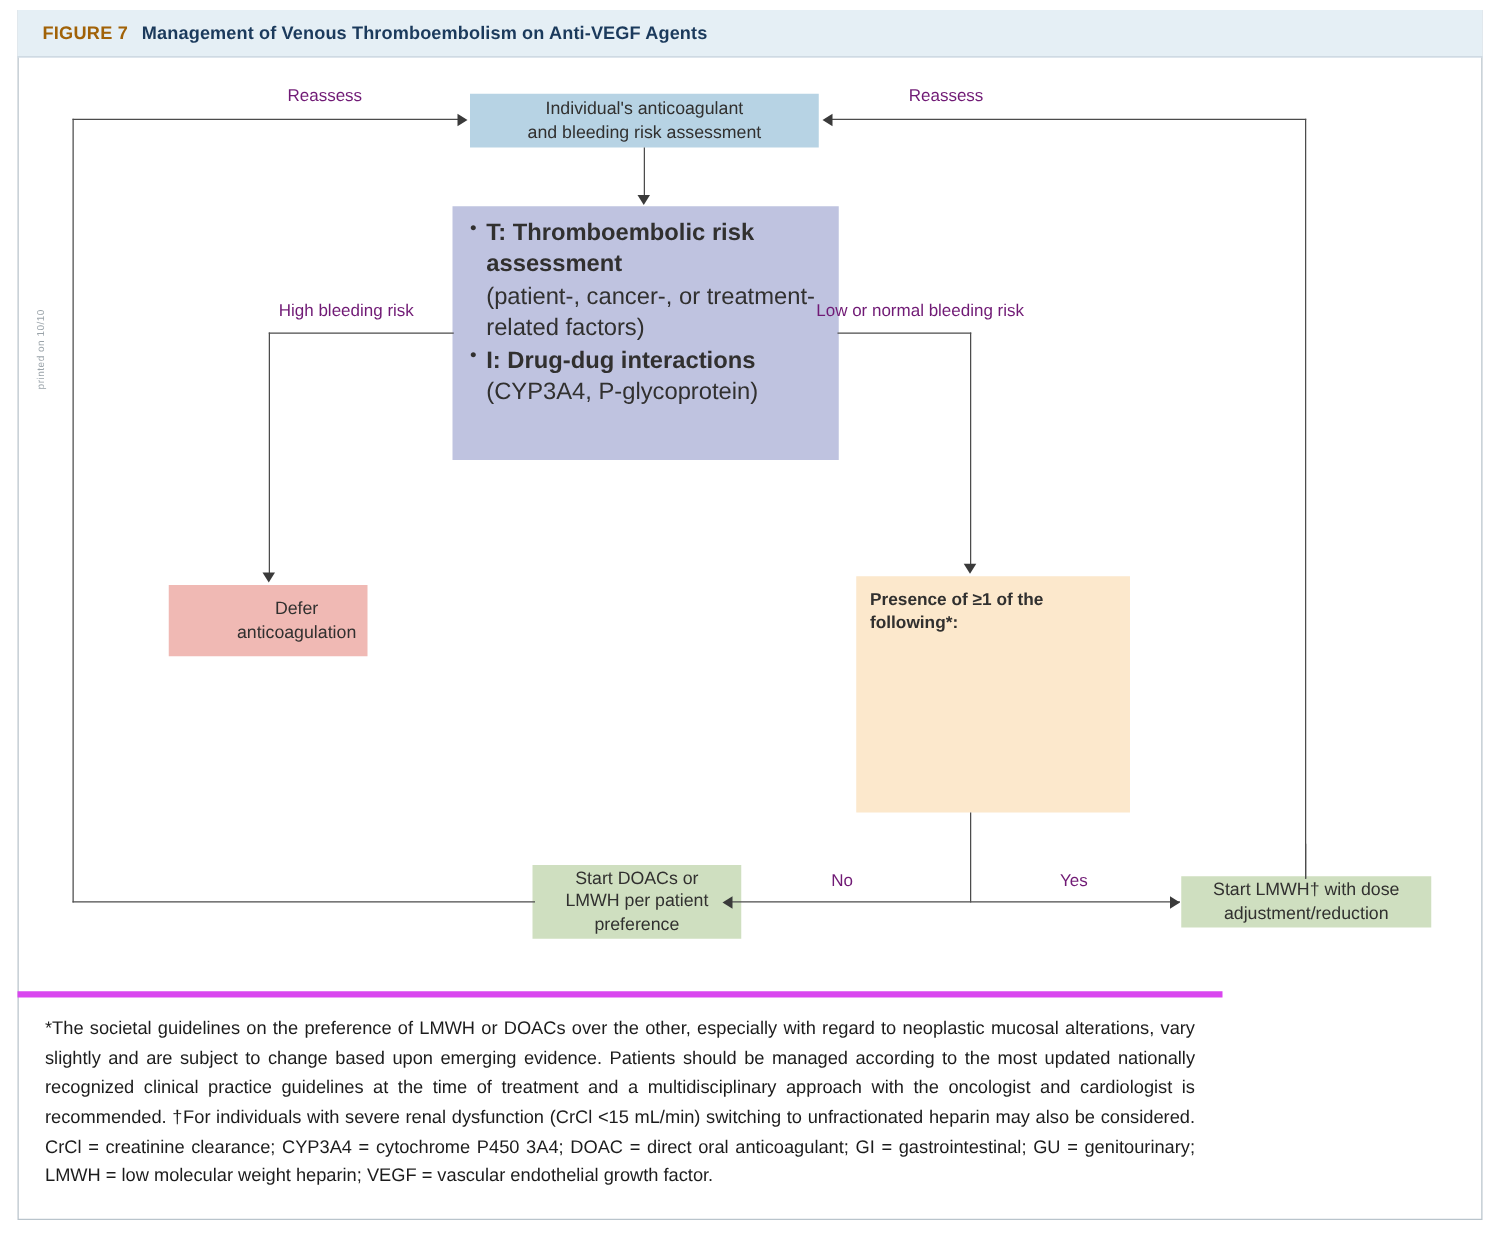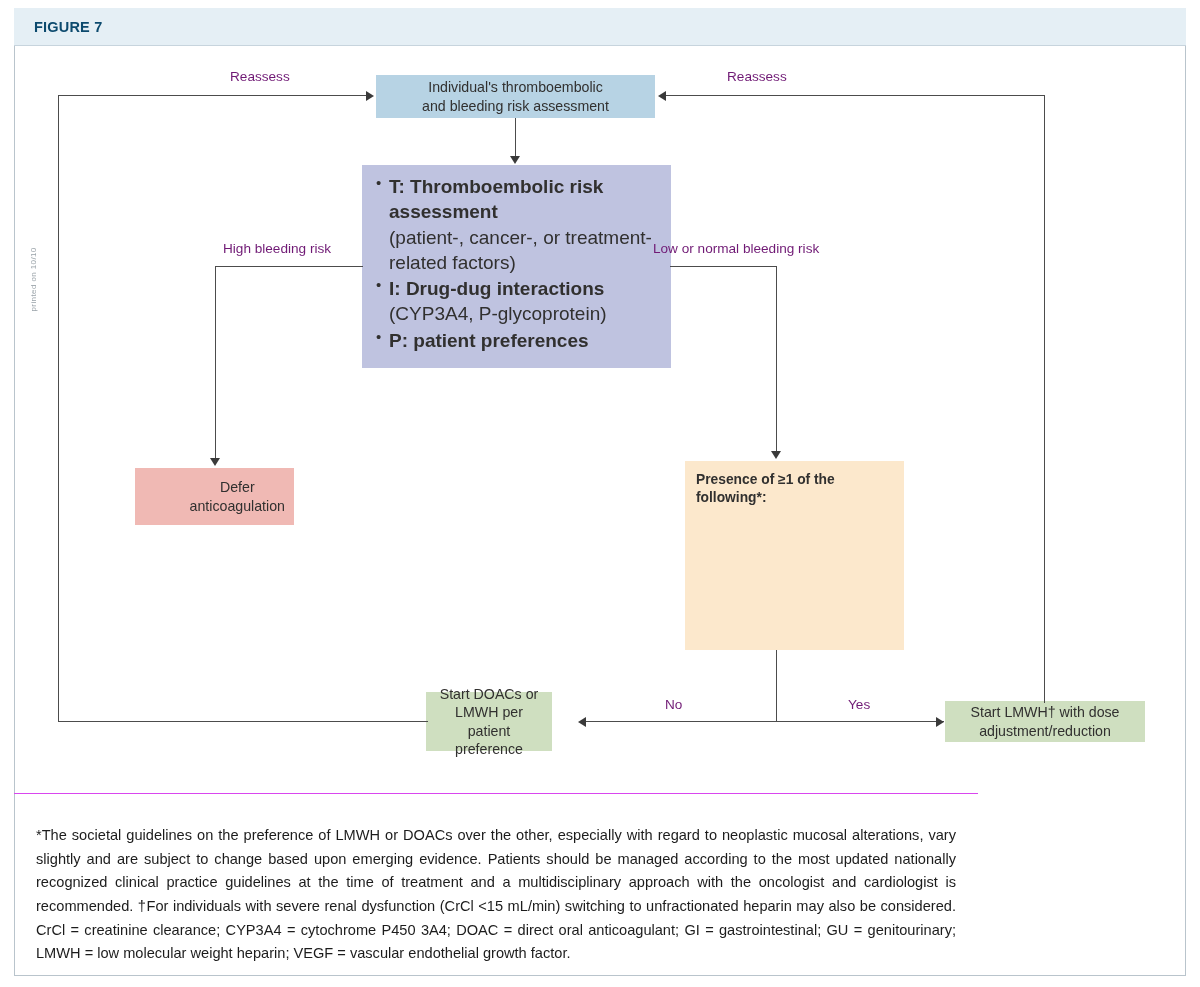--- a/index.html
+++ b/index.html
@@ -30,21 +30,21 @@
     position: absolute;
     left: 14px; top: 8px;
     width: 1172px; height: 38px;
     background: #e5eff5;
     border-bottom: 1px solid #c7d4dd;
     display: flex;
     align-items: center;
     padding-left: 20px;
   }
   .fig-label {
-    color: #0c4a6e;
+    color: #a16207;
     font-weight: bold;
     font-size: 14.5px;
     letter-spacing: 0.2px;
     margin-right: 11px;
   }
   .fig-title {
     color: #1b3a5c;
     font-weight: bold;
     font-size: 14.5px;
     letter-spacing: 0.1px;
@@ -159,85 +159,83 @@
     font-size: 13.6px;
     color: #701a75;
     white-space: nowrap;
   }
 
   
   .footnote {
     position: absolute;
     left: 14px; top: 793px;
     width: 964px; height: 183px;
-    border-top: 1px solid #d946ef;
-    padding: 30px 22px 0 22px;
+    border-top: 5px solid #d946ef;
+    padding: 14px 22px 0 22px;
   }
   .footnote p {
     margin: 0;
     font-size: 14.6px;
     line-height: 1.62;
     color: #1c1c1c;
     text-align: justify;
     text-justify: inter-word;
   }
 </style>
 </head>
 <body>
 
 <div id="page">
 
   <div class="fig-frame"></div>
 
   <div class="title-bar">
     <span class="fig-label">FIGURE 7</span>
+    <span class="fig-title">Management of Venous Thromboembolism on Anti-VEGF Agents</span>
   </div>
 
   <div class="margin-note">printed on 10/10</div>
 
   <div class="flow">
 
     <div class="node node-blue centered" style="left:361px; top:28px; width:279px; height:43px;">
       <div>
-        <span>Individual's thromboembolic</span><br>
+        <span>Individual's anticoagulant</span><br>
         <span>and bleeding risk assessment</span>
       </div>
     </div>
 
     <div class="node node-purple" style="left:347px; top:118px; width:309px; height:203px; padding:9px 10px 9px 12px;">
       <ul class="tbip">
         <li>
           <b>T: Thromboembolic risk assessment</b>
           <span class="sub">(patient-, cancer-, or treatment-related factors)</span>
         </li>
         <li>
           <b>I: Drug-dug interactions</b>
           <span class="sub">(CYP3A4, P-glycoprotein)</span>
         </li>
-        <li>
-          <b>P: patient preferences</b>
-        </li>
       </ul>
     </div>
 
     <div class="node node-pink centered" style="left:120px; top:421px; width:159px; height:57px;justify-content:flex-end;">
       <div>
         <span>Defer</span><br>
         <span>anticoagulation</span>
       </div>
     </div>
 
     <div class="node node-orange" style="left:652px; top:414px; width:219px; height:189px; padding:8px 8px 8px 11px;">
       <div class="orange-head">
         <span>Presence of ≥1 of the</span><br>
         <span>following*:</span>
       </div>
     </div>
 
-    <div class="node node-green centered" style="left:411px; top:645px; width:126px; height:59px;">
+    <div class="node node-green centered" style="left:411px; top:645px; width:167px; height:59px;">
       <div>
         <span>Start DOACs or</span><br>
         <span>LMWH per patient</span><br>
         <span>preference</span>
       </div>
     </div>
 
     <div class="node node-green centered" style="left:930px; top:654px; width:200px; height:41px;">
       <div>
         <span>Start LMWH† with dose</span><br>

